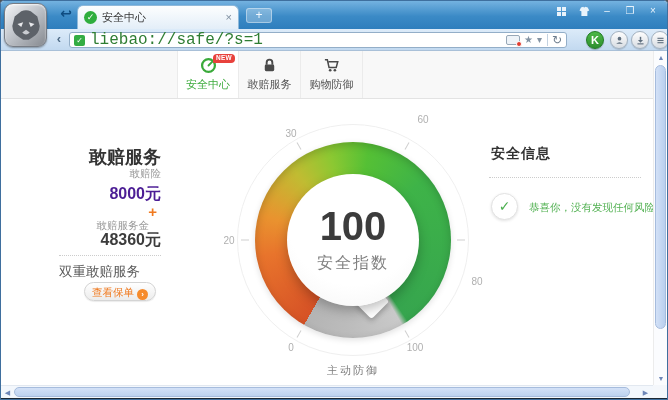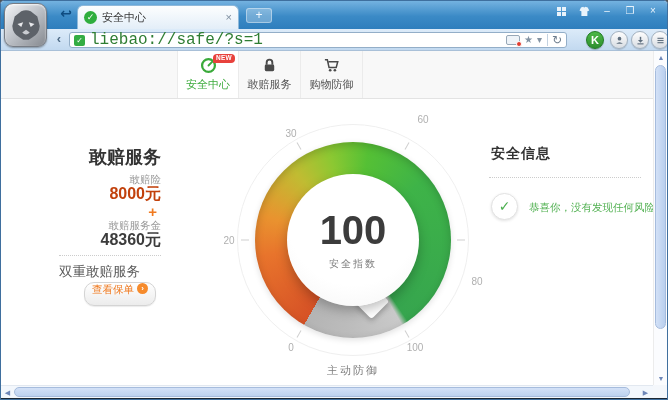--- a/index.html
+++ b/index.html
@@ -68,30 +68,30 @@
   .ntab.active .nlabel { color:#3aaa3a; }
   .badge-new { position:absolute; top:3px; right:3px; background:#e8413c; color:#fff;
                font-size:6.5px; font-weight:bold; padding:1px 3px; border-radius:4px 4px 4px 1px;
                line-height:1; letter-spacing:.3px; }
 
   
   .content { position:absolute; left:0; top:98px; width:100%; height:286px; background:#fff; }
 
   .claims { position:absolute; left:58px; top:0; width:102px; height:240px; }
   .c-title { position:absolute; right:0; top:46px; font-size:18px; font-weight:bold; color:#333; }
-  .c-l1 { position:absolute; right:0; top:74px; font-size:10.5px; color:#9a9a9a; }
-  .c-v1 { position:absolute; right:0; top:85px; font-size:16px; font-weight:bold; color:#c2410c; }
+  .c-l1 { position:absolute; right:0; top:68px; font-size:10.5px; color:#9a9a9a; }
+  .c-v1 { position:absolute; right:0; top:85px; font-size:16px; font-weight:bold; color:#4c1d95; }
   .c-plus { position:absolute; right:4px; top:104px; font-size:15px; font-weight:bold; color:#f07a20; }
-  .c-l2 { position:absolute; right:0; top:120px; font-size:10.5px; color:#9a9a9a; }
+  .c-l2 { position:absolute; right:12px; top:120px; font-size:10.5px; color:#9a9a9a; }
   .c-v2 { position:absolute; right:0; top:131px; font-size:16px; font-weight:bold; color:#3c3c3c; }
   .c-sep { position:absolute; left:0; top:156px; width:102px; border-top:1px dotted #ccc; }
   .c-double { position:absolute; left:0; top:164px; width:110px; font-size:13.5px; color:#5a5a5a; white-space:nowrap; }
-  .c-btn { position:absolute; left:25px; top:183px; width:72px; height:24px; border-radius:10px;
+  .c-btn { position:absolute; left:25px; top:183px; width:72px; height:19px; border-radius:10px;
            background:linear-gradient(#ffffff,#ececec); border:1px solid #d4d4d4;
-           display:flex; align-items:flex-start; justify-content:center; gap:3px;
+           display:flex; align-items:flex-end; justify-content:center; gap:3px;
            box-shadow:0 1px 1px rgba(0,0,0,.08); }
   .c-btn .t { font-size:10.5px; color:#f07a20; }
   .c-btn .arr { width:11px; height:11px; border-radius:50%; background:#f68b2c; color:#fff;
                 font-size:8px; line-height:11px; text-align:center; font-weight:bold; }
 
   
   .gauge { position:absolute; left:217px; top:6px; width:270px; height:270px; }
   .g-outer { position:absolute; left:19px; top:19px; width:232px; height:232px; border-radius:50%;
              border:1px solid #efefef; }
   .g-ring { position:absolute; left:37px; top:37px; width:196px; height:196px; border-radius:50%;
@@ -101,21 +101,21 @@
               #c9c9c9 300deg, #bdbdbd 330deg, #b4b4b4 360deg);
             box-shadow:inset 0 3px 8px rgba(0,0,0,.18), 0 2px 6px rgba(0,0,0,.12); }
   .g-tail { position:absolute; left:141px; top:184px; width:25px; height:25px; background:#fff;
             transform:rotate(45deg); border-radius:3px; z-index:2;
             box-shadow:2px 2px 5px rgba(0,0,0,.2); }
   .g-bubble { position:absolute; left:69px; top:69px; width:132px; height:132px; border-radius:50%;
               background:radial-gradient(circle at 50% 35%, #ffffff 60%, #f4f4f4);
               box-shadow:0 5px 12px rgba(0,0,0,.25); z-index:3;
               display:flex; flex-direction:column; align-items:center; justify-content:center; }
   .g-value { font-size:40px; font-weight:bold; color:#3c3c3c; line-height:1; }
-  .g-label { margin-top:7px; font-size:10px; color:#808080; letter-spacing:2px; }
+  .g-label { margin-top:7px; font-size:16px; color:#808080; letter-spacing:2px; }
   .gtick { position:absolute; transform:translate(-50%,-50%); font-size:10px; color:#b0b0b0; z-index:1; }
   .gdash { position:absolute; width:8px; height:1px; background:#cfcfcf; z-index:1; }
   .g-caption { position:absolute; left:217px; top:264px; width:270px; text-align:center;
                font-size:11px; color:#7d7d7d; letter-spacing:2px; }
 
   
   .info { position:absolute; left:488px; top:0; width:155px; }
   .i-title { position:absolute; left:2px; top:46px; font-size:14px; font-weight:bold; color:#333; letter-spacing:1px; }
   .i-sep { position:absolute; left:0; top:78px; width:152px; border-top:1px dotted #ccc; }
   .i-circle { position:absolute; left:2px; top:94px; width:27px; height:27px; border-radius:50%;

